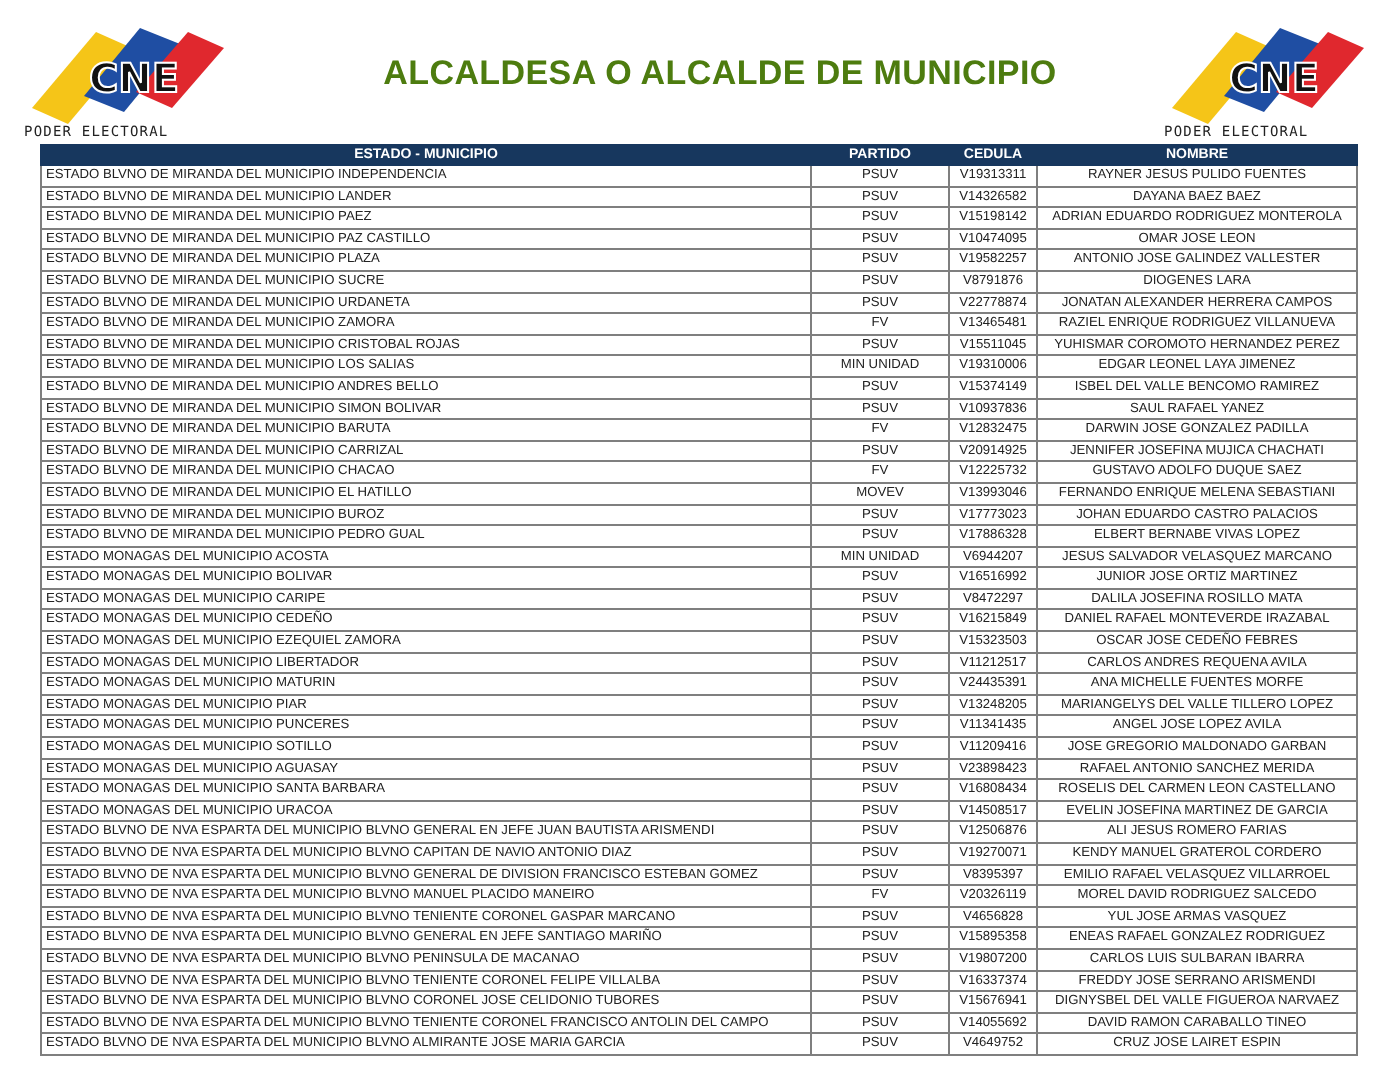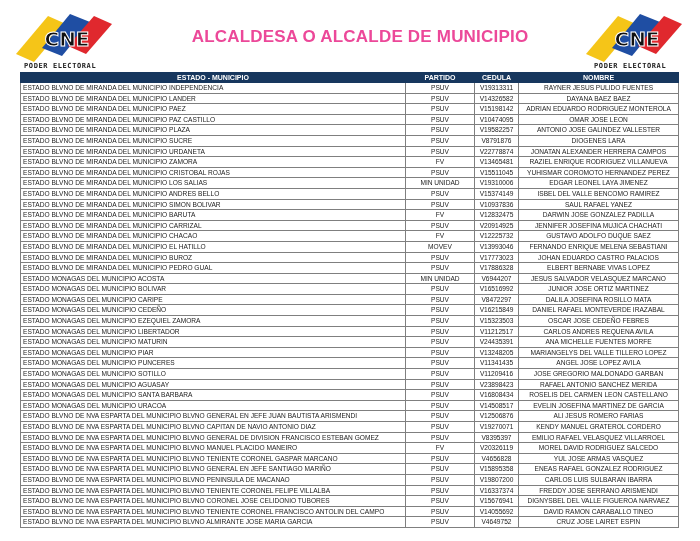--- a/index.html
+++ b/index.html
@@ -1,22 +1,22 @@
 <!DOCTYPE html>
 <html><head>
 <meta charset="utf-8">
 <style>
   html, body { margin:0; padding:0; background:#ffffff; }
   body { width:700px; height:541px; position:relative; overflow:hidden; font-family:"Liberation Sans", sans-serif; }
   .logo { position:absolute; width:110px; height:68px; }
   .logo-left { left:12px; top:6px; }
   .logo-right { left:582px; top:6px; }
   .logo svg { display:block; }
-  .logo .pe { position:absolute; left:12px; top:56px; font-size:7px; font-weight:bold; letter-spacing:0.6px; color:#222; font-family:"DejaVu Sans Mono", monospace; }
-  .title { position:absolute; left:150px; top:27px; width:420px; text-align:center; font-size:17px; font-weight:bold; color:#ec4899; letter-spacing:0.2px; }
+  .logo .pe { position:absolute; left:0; top:56px; font-size:7px; font-weight:normal; letter-spacing:0.6px; color:#222; font-family:"DejaVu Sans Mono", monospace; }
+  .title { position:absolute; left:150px; top:27px; width:420px; text-align:center; font-size:17px; font-weight:bold; color:#4d7c0f; letter-spacing:0.2px; }
   table { position:absolute; left:20px; top:72px; border-collapse:collapse; table-layout:fixed; width:658px; }
   th { background:#17375e; color:#ffffff; font-size:7px; font-weight:bold; height:9px; padding:0; text-align:center; border:1px solid #17375e; line-height:9px; }
   td { font-size:6.6px; color:#222; height:9.6px; padding:0 2px; border:1px solid #7f7f7f; line-height:9.6px; white-space:nowrap; overflow:hidden; }
   td.c { text-align:center; }
   col.c1 { width:385px; } col.c2 { width:69px; } col.c3 { width:44px; } col.c4 { width:160px; }
 </style>
 </head>
 <body>
 
 <div class="logo logo-left">

